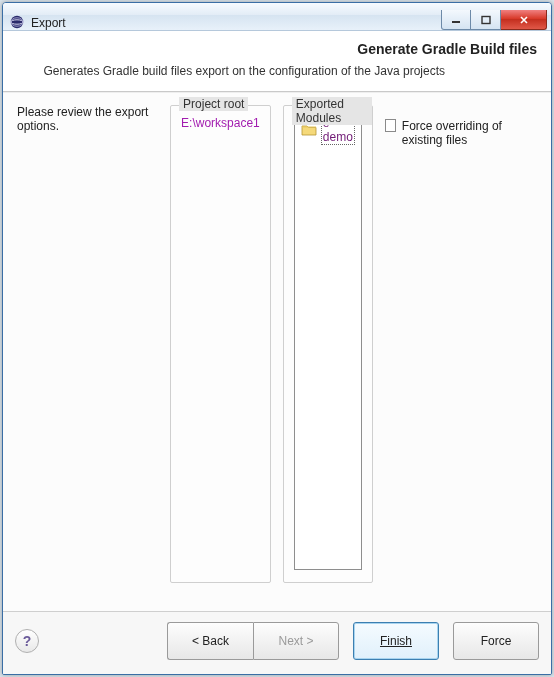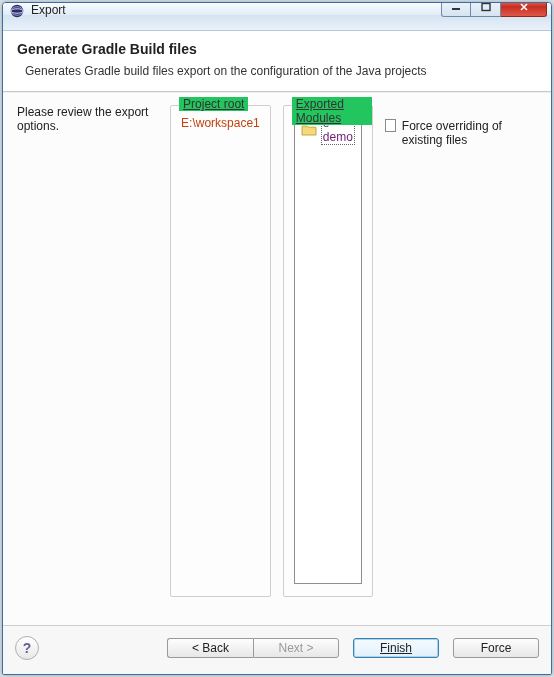--- a/index.html
+++ b/index.html
@@ -23,21 +23,21 @@
     display: flex;
     flex-direction: column;
     overflow: hidden;
   }
   
   .titlebar {
     height: 28px;
     background: linear-gradient(#f7fbff, #e2ecf6 45%, #d6e4f1 46%, #e8f1fa);
     border-bottom: 1px solid #b5c8db;
     display: flex;
-    align-items: flex-start;
+    align-items: flex-end;
     padding: 0 0 0 6px;
   }
   .app-icon {
     width: 16px; height: 16px;
     margin-right: 6px;
     display:flex;align-items:center;justify-content:center;
   }
   .app-icon svg { width:16px;height:16px; }
   .title-text { color:#222; font-size:12px; flex:0 0 auto; }
   .title-spacer { flex:1; }
@@ -59,20 +59,21 @@
     background:linear-gradient(#f08080,#d83a2a 45%,#c22c1c 46%,#e05848);
     color:#fff;
     border-color:#8a2a1c;
   }
   .winbtn svg { width:12px;height:10px; }
   
   .header-panel {
     background:#fff;
     padding:10px 14px 12px 14px;
     border-bottom:1px solid #c9c9c9;
+    text-align:right;
   }
   .header-title { font-weight:bold; font-size:14px; color:#222; }
   .header-desc { margin:6px 0 0 8px; color:#333; font-size:12px; line-height:1.35; max-width:420px;}
   
   .body {
     flex:1;
     background:#f6f6f6;
     background:#f9f9f9;
     padding:8px 10px 18px 12px;
     display:flex;
@@ -85,27 +86,26 @@
     border:1px solid #cfcfcf;
     border-radius:2px;
     padding:10px 10px 12px 10px;
     margin:4px 6px 10px 6px;
     background:#fdfdfd;
     position:relative;
   }
   .group-legend {
     position:absolute;
     top:-9px; left:8px;
-    background:#22c55e;
+    background:#e5e5e5;
     padding:0 4px;
     color:#333;
     font-size:12px;
-    text-decoration:underline;
-  }
-  .proj-root-val { color:#c2410c; }
+  }
+  .proj-root-val { color:#a21caf; }
   .modules-group { flex:1; display:flex;flex-direction:column;}
   .modules-list {
     flex:1;
     border:1px solid #8e8e8e;
     background:#fff;
     padding:4px 4px;
     overflow:auto;
     min-height:200px;
   }
   .module-item {
@@ -141,21 +141,21 @@
   }
   .help-btn {
     width:24px;height:24px;border:1px solid #b0b0b0;border-radius:50%;
     background:linear-gradient(#fff,#e8e8e8);
     display:flex;align-items:center;justify-content:center;
     color:#6a5a9a;font-weight:bold;font-size:14px;
     margin-right:auto;
   }
   .btn-pair { display:flex; }
   .btn {
-    min-width:86px;height:20px;
+    min-width:86px;height:38px;
     border:1px solid #9a9a9a;
     background:linear-gradient(#fdfdfd,#e7e7e7);
     display:flex;align-items:center;justify-content:center;
     font-size:12px;color:#222;
     border-radius:3px;
     padding:0 10px;
   }
   .btn-pair .btn:first-child{border-radius:3px 0 0 3px; border-right:none;}
   .btn-pair .btn:last-child{border-radius:0 3px 3px 0;}
   .btn.disabled { color:#9a9a9a; }

